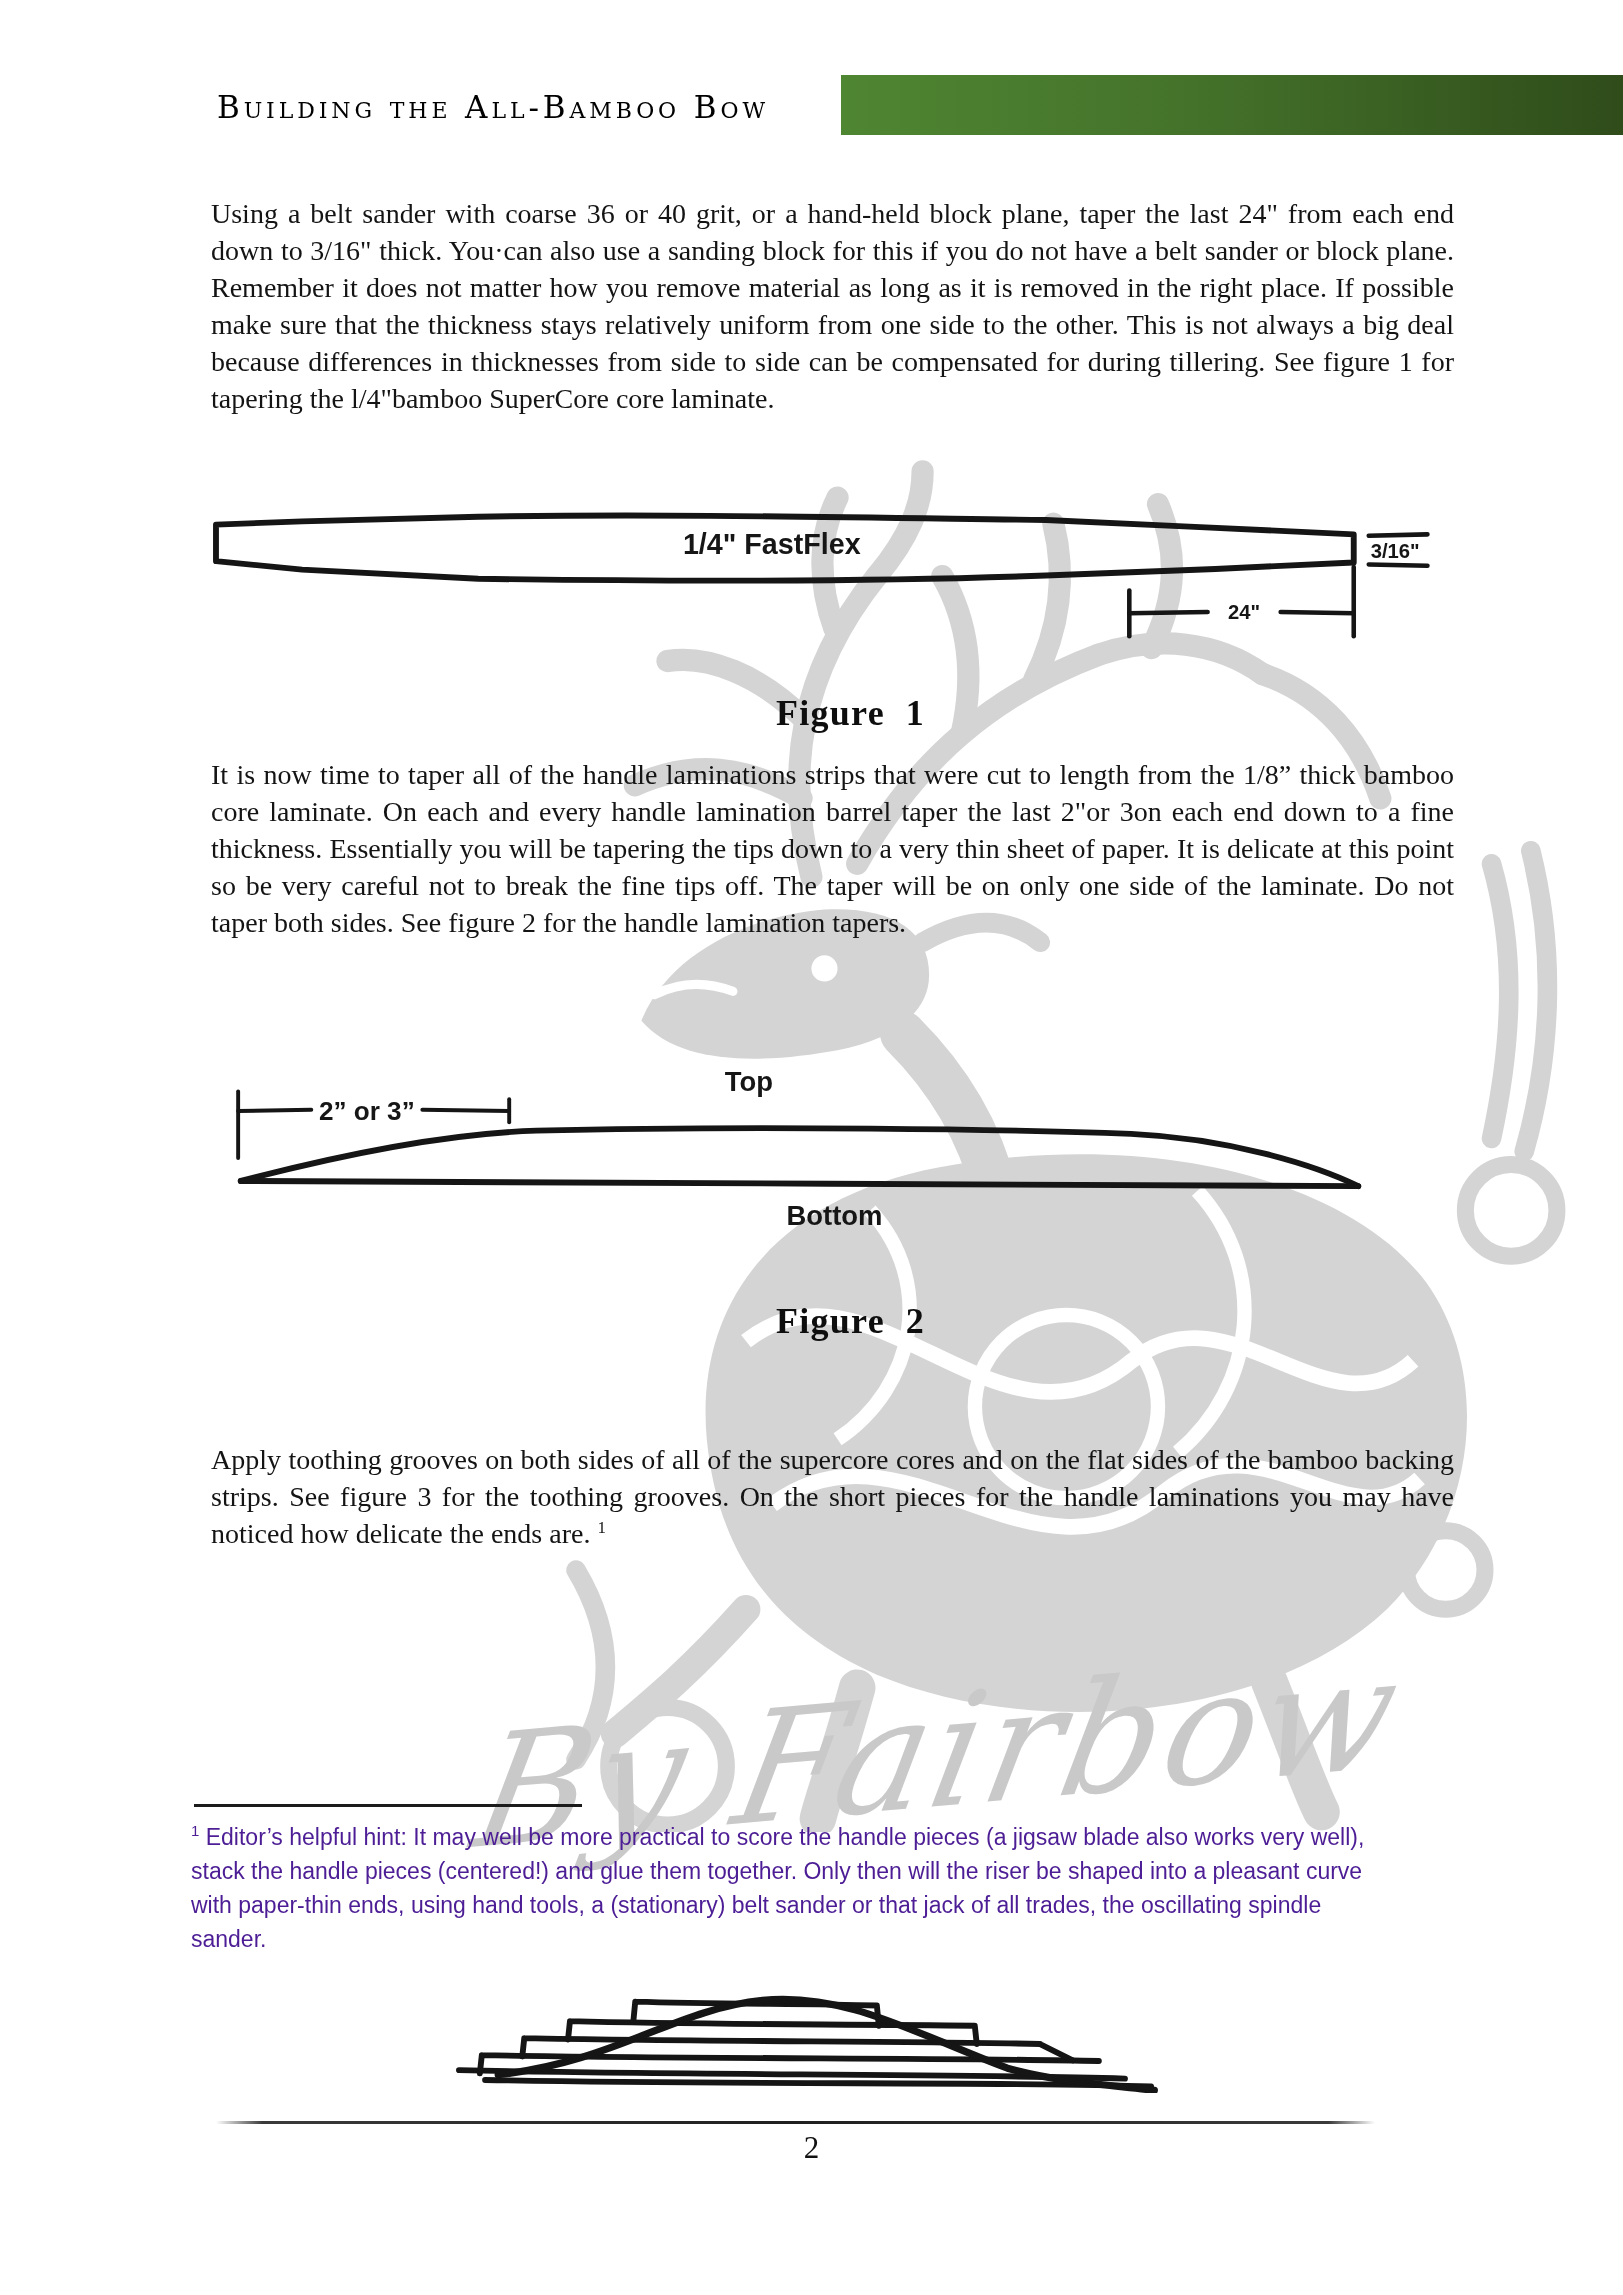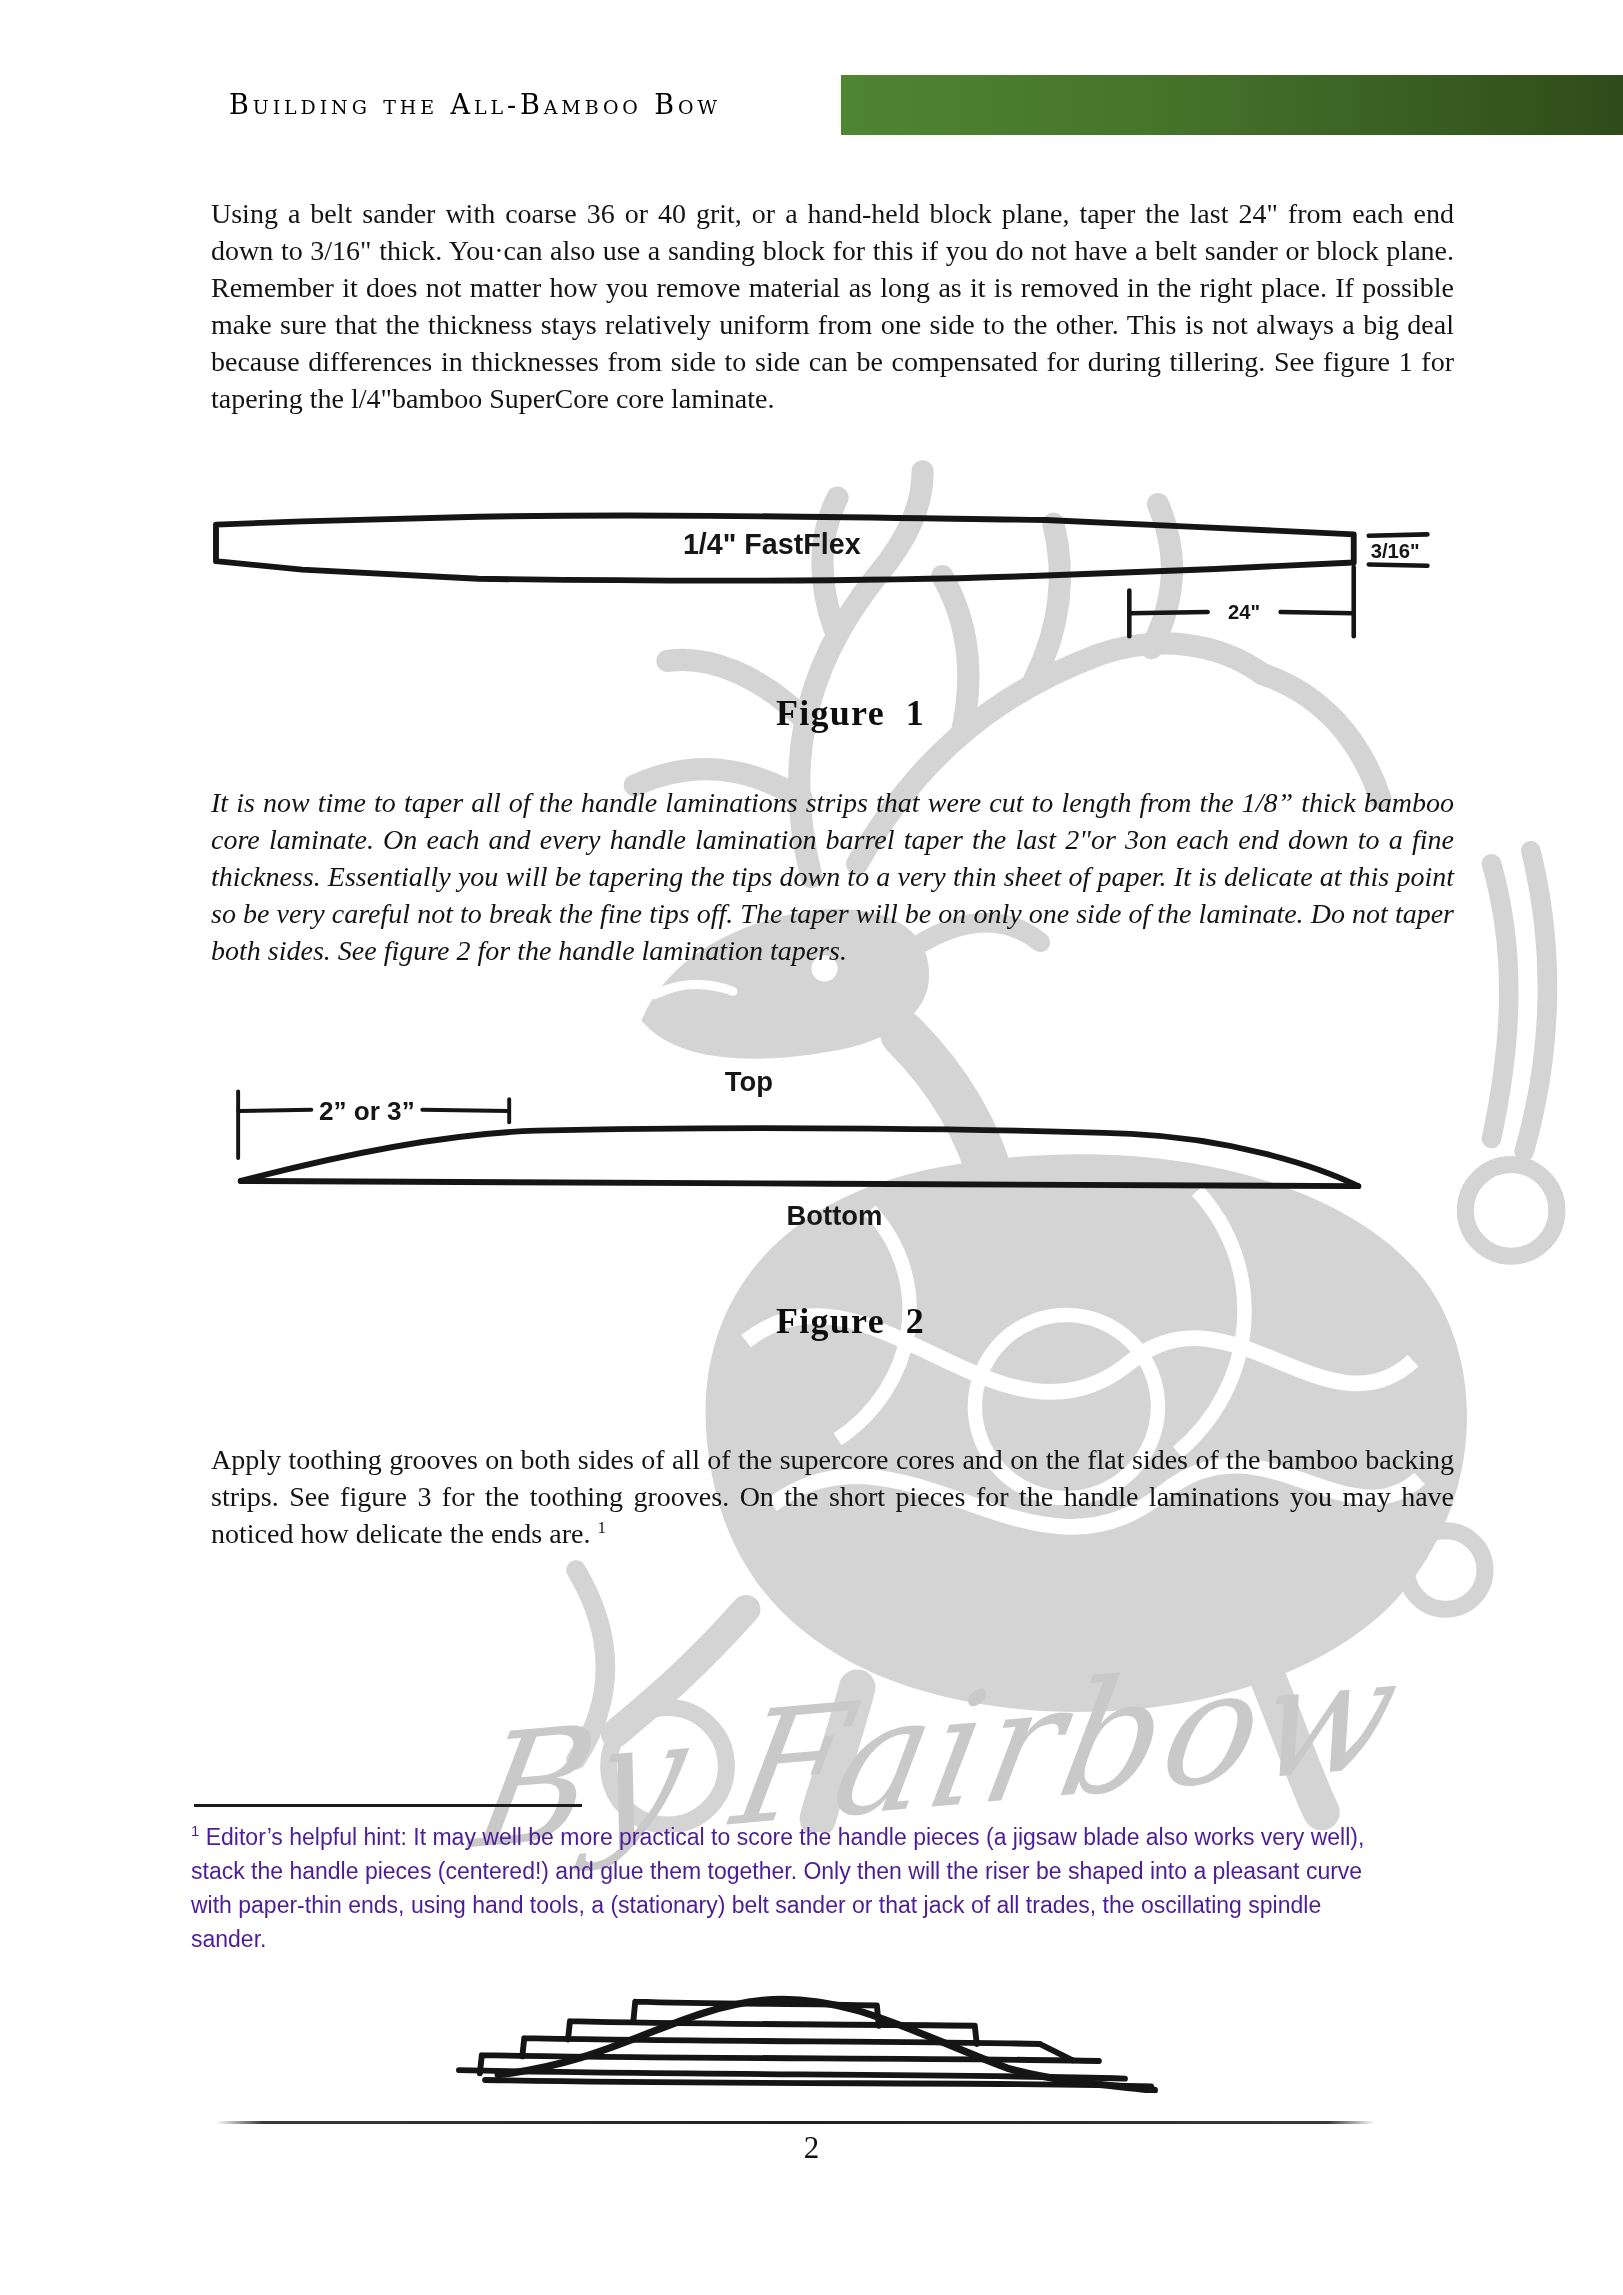--- a/index.html
+++ b/index.html
@@ -21,45 +21,45 @@
     font-size:154px;
     color:#c9c9c9;
     transform:rotate(-5deg) skewX(-16deg);
     transform-origin:left top;
     white-space:nowrap;
     letter-spacing:3.9px;
   }
   
   .header-title {
     position:absolute; z-index:2;
-    left:229px; top:89px;
+    left:217px; top:89px;
     font-family:"DejaVu Serif", serif;
     font-variant:small-caps;
-    font-size:27px;
+    font-size:31px;
     letter-spacing:3.9px;
     color:#000;
     white-space:nowrap;
   }
   .green-banner {
     position:absolute; z-index:2;
     left:841px; top:75px;
     width:782px; height:60px;
     background:linear-gradient(90deg,#4f8632 0%,#44722a 45%,#2f4c1a 100%);
   }
   
   .para {
     position:absolute; z-index:2;
     left:191px; width:1243px;
     font-size:28px; line-height:37px;
     text-align:justify;
     color:#141414;
     margin-left:20px;
   }
   #para1 { top:195px; }
-  #para2 { top:784px;font-style:italic; }
+  #para2 { top:756px; }
   #para3 { top:1441px; }
   .fn-ref { font-size:17px; vertical-align:super; line-height:0; }
   
   .fig-caption {
     position:absolute; z-index:2;
     left:39px; width:1623px;
     text-align:center;
     font-weight:bold;
     font-size:36px;
     word-spacing:10.5px;

